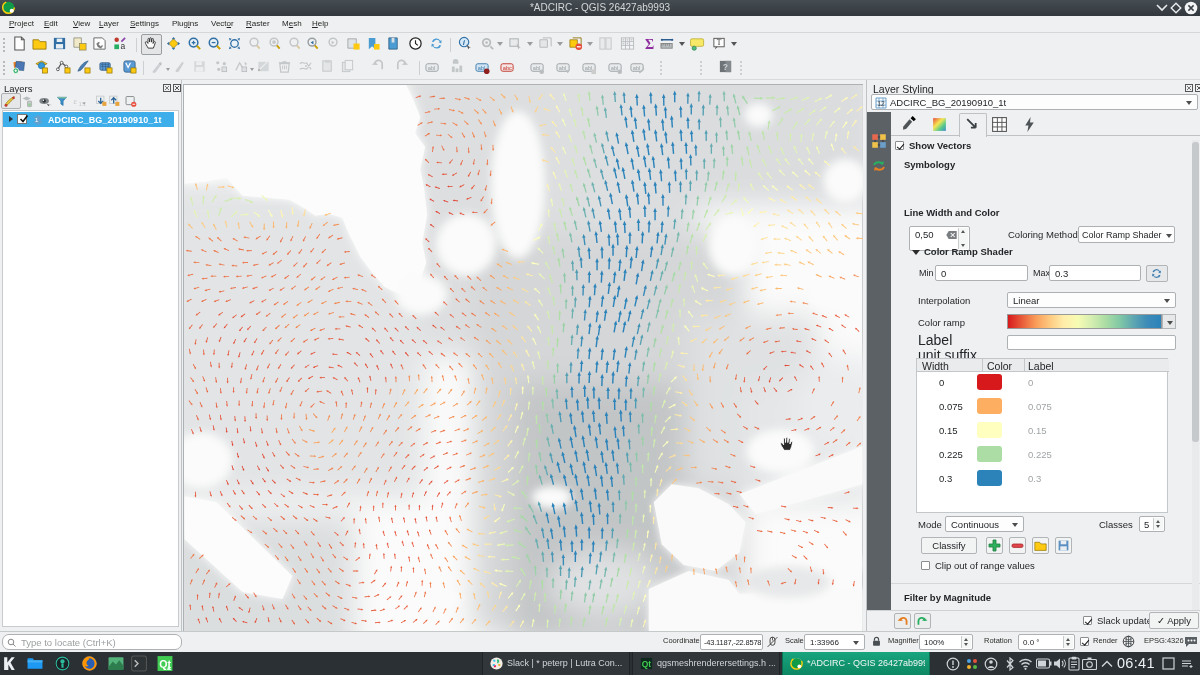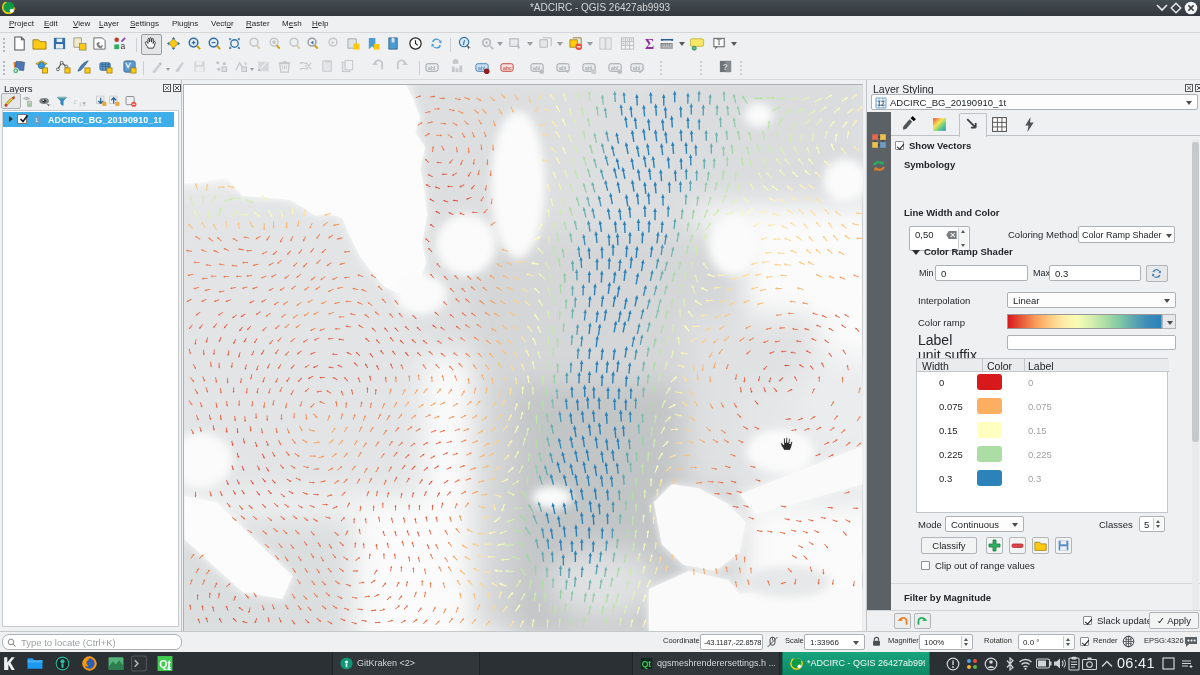--- a/index.html
+++ b/index.html
@@ -2457,27 +2457,29 @@
     </svg>
 <svg class="abs" style="left:130px;top:3px" width="18" height="17" viewBox="0 0 16 16">
       <rect x="1" y="1" width="14" height="14" rx="2" fill="#2e3436" stroke="#555"></rect>
       <path d="M4,5l3,3-3,3" stroke="#bbb" stroke-width="1.4" fill="none"></path>
     </svg>
 <svg class="abs" style="left:156px;top:3px" width="18" height="17" viewBox="0 0 16 16">
       <rect x="1" y="1" width="14" height="14" fill="#41cd52"></rect>
       <text x="2.5" y="12" font-size="10" font-weight="bold" fill="#fff">Qt</text>
       <path d="M11,10l3,4h-4z" fill="#dfe"></path>
     </svg>
-    <div class="task" style="left:332px;width:148px;">
+    <div class="task" style="left:482px;width:148px;">
       <svg class="abs" style="left:6px;top:4px" width="15" height="15" viewBox="0 0 16 16">
-        <circle cx="8" cy="8" r="6.5" fill="#129575"></circle>
-        <circle cx="8" cy="6.5" r="1.8" fill="#d6f5ec"></circle>
-        <path d="M8,8.5v3.5" stroke="#d6f5ec" stroke-width="1.8"></path>
+        <circle cx="8" cy="8" r="6.5" fill="#f4ede4"></circle>
+        <path d="M5,8.5 a1.2,1.2 0 1 0 1.2,1.2 v-1.2z M6.8,5 a1.2,1.2 0 1 0 -1.2,1.2 h1.2z" fill="#36c5f0"></path>
+        <path d="M8.5,5 a1.2,1.2 0 1 0 1.2,-1.2 h-1.2z M11,6.8 a1.2,1.2 0 1 0 -1.2,1.2 v-1.2z" fill="#2eb67d"></path>
+        <path d="M11,8.5 a1.2,1.2 0 1 1 -1.2,1.2 v-1.2z" fill="#ecb22e"></path>
+        <path d="M7.5,11 a1.2,1.2 0 1 1 -1.2,-1.2 h1.2z" fill="#e01e5a"></path>
       </svg>
-      <span class="t" style="color:#d2d6da;max-width:118px">GitKraken &lt;2&gt;</span>
+      <span class="t" style="color:#d2d6da;max-width:118px">Slack | * peterp | Lutra Con...</span>
     </div>
     <div class="task" style="left:632px;width:148px;">
       <svg class="abs" style="left:6px;top:4px" width="15" height="15" viewBox="0 0 16 16">
         <rect x="2" y="2" width="12" height="12" fill="#0f281e"></rect>
         <text x="3" y="12" font-size="9" font-weight="bold" fill="#41cd52">Qt</text>
       </svg>
       <span class="t" style="color:#d2d6da;max-width:118px">qgsmeshrenderersettings.h ...</span>
     </div>
     <div class="task" style="left:782px;width:148px;background:linear-gradient(#18a57e,#0c8763);border-left:1px solid #0a6e50;border-right:1px solid #0a6e50">
       <svg class="abs" style="left:6px;top:4px" width="15" height="15" viewBox="0 0 16 16">

